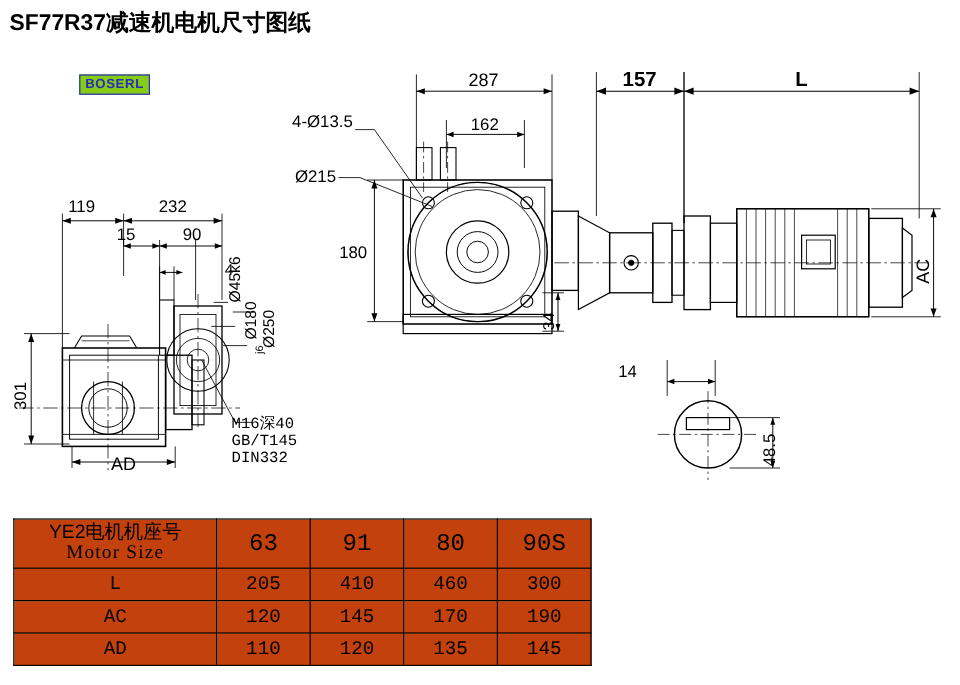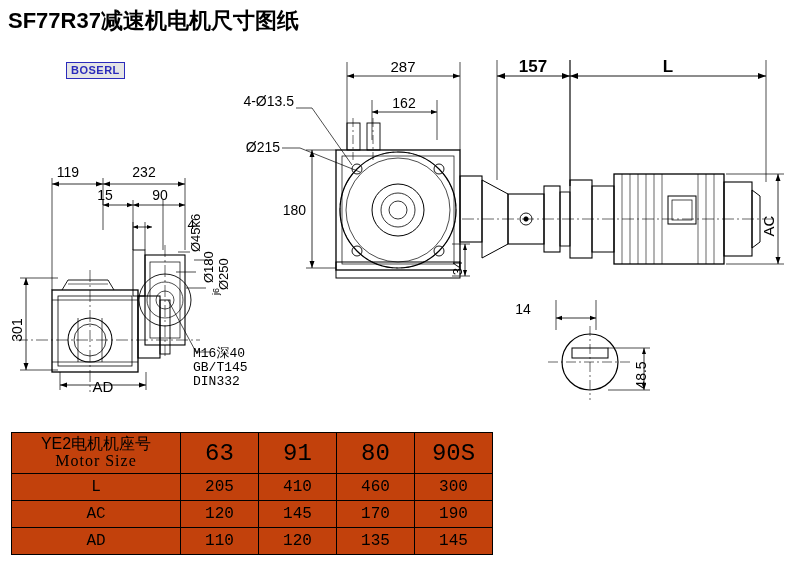--- a/index.html
+++ b/index.html
@@ -18,38 +18,38 @@
   #root {
     position: absolute;
     left: 0; top: 0;
     width: 800px;
     height: 571px;
   }
   .title {
     position: absolute;
     left: 8px;
     top: 6px;
-    font-size: 22px;
+    font-size: 19px;
     font-weight: bold;
     letter-spacing: 0px;
     font-family: "Liberation Sans", sans-serif;
     white-space: nowrap;
   }
   .logo {
     position: absolute;
     left: 66px;
     top: 62px;
     border: 1px solid #2b2bbb;
     color: #2b2bbb;
     font-size: 11px;
     font-weight: bold;
     padding: 1px 4px 2px 4px;
     letter-spacing: 0.5px;
     font-family: "Liberation Sans", sans-serif;
-    background: #e5e5e5;
+    background: #84cc16;
   }
   svg.diagram {
     position: absolute;
     left: 0;
     top: 0;
     width: 800px;
     height: 571px;
   }
   
   .spec-table {
@@ -77,21 +77,21 @@
     width: 77px;
   }
   .hdr-cell {
     line-height: 1.05;
     padding: 2px 0 2px 0;
     font-size: 16px;
   }
   .hdr-cell .l1 { display:block; font-family:"Liberation Sans", sans-serif; }
   .hdr-cell .l2 { display:block; font-family:Liberation Serif, serif; letter-spacing:1px;}
   .hdr-row td { height: 40px; }
-  .hdr-row td.val { font-size: 24px; font-family: "Liberation Mono", monospace;}
+  .hdr-row td.val { font-size: 20px; font-family: "Liberation Mono", monospace;}
 </style>
 </head>
 <body>
 
 <div id="root">
 
   <div class="title">SF77R37减速机电机尺寸图纸</div>
   <div class="logo">BOSERL</div>
 
   <svg class="diagram" viewBox="0 0 800 571">

